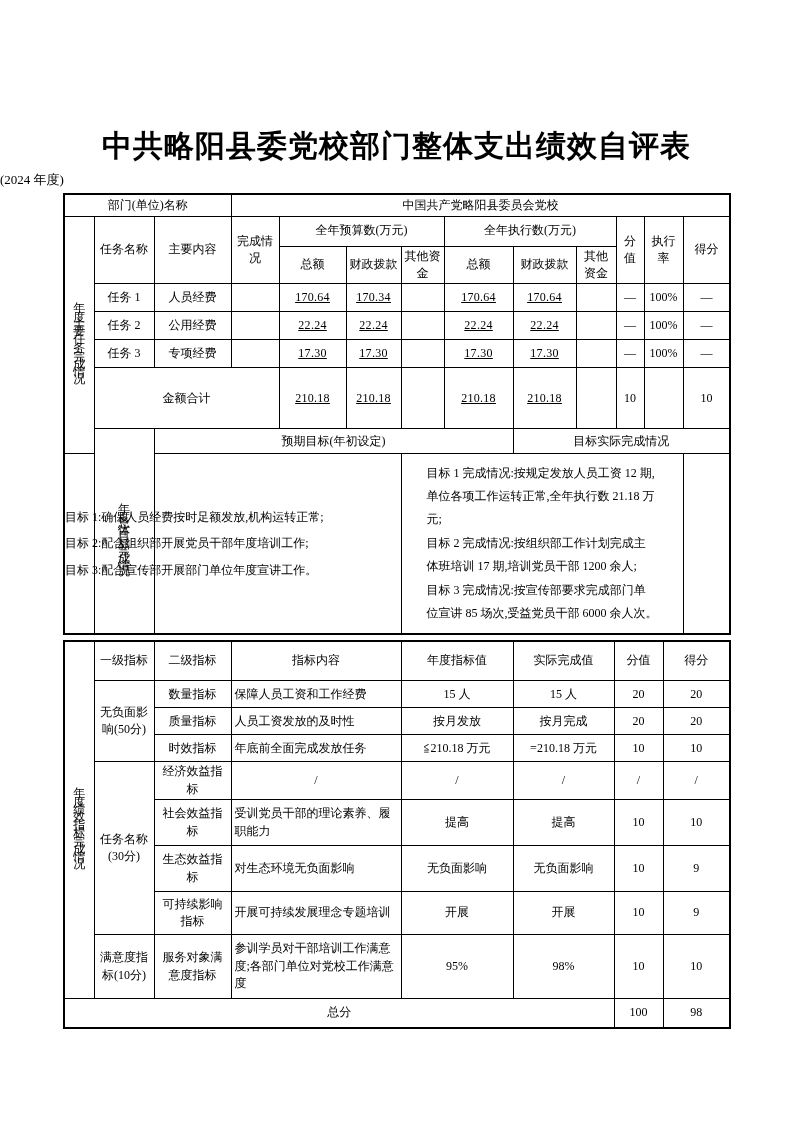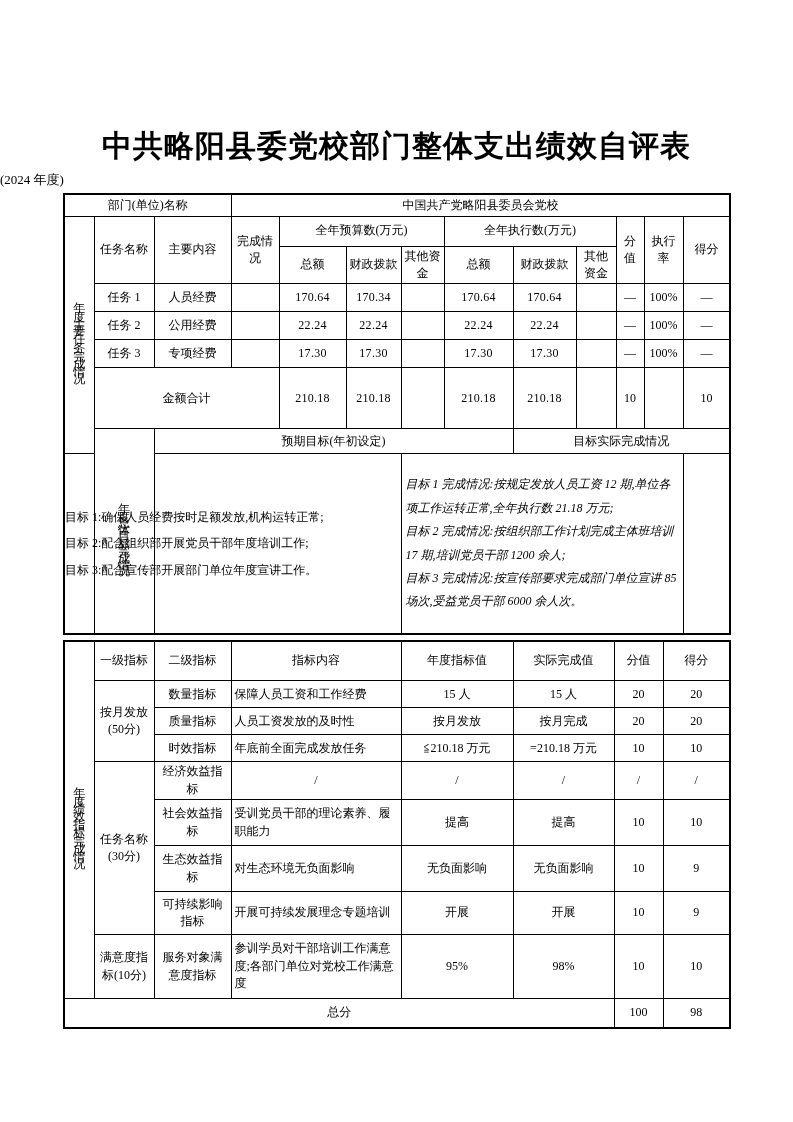--- a/index.html
+++ b/index.html
@@ -26,24 +26,24 @@
   td.left{text-align:left;}
   .gap{height:5px;}
   .vstrip{
     writing-mode:vertical-lr;text-orientation:upright;
     display:inline-block;letter-spacing:8px;line-height:1;font-size:12px;
   }
   .vstrip.s2{letter-spacing:7px;}
   .vstrip.s3{letter-spacing:8px;}
   .goals-cell{padding:6px 0;}
   .goals-cell .gline{line-height:2.2;}
-  .actual-cell{padding:6px 4px;font-style:italic;}
+  .actual-cell{padding:6px 25px;}
   .actual-cell .gline{line-height:1.95;}
   .bold{font-weight:400;}
-  .num{letter-spacing:0.3px;}
+  .num{letter-spacing:0.3px;text-decoration:underline;}
 </style>
 </head>
 <body>
 
 <div class="page">
 
   <div class="doc-title">中共略阳县委党校部门整体支出绩效自评表</div>
   <div class="doc-subtitle">(2024 年度)</div>
 
   <div class="tbl-wrap">
@@ -188,21 +188,21 @@
         <td>一级指标</td>
         <td>二级指标</td>
         <td>指标内容</td>
         <td>年度指标值</td>
         <td>实际完成值</td>
         <td>分值</td>
         <td>得分</td>
       </tr>
 
       <tr style="height:27px">
-        <td rowspan="3">按月发放(50分)</td>
+        <td rowspan="3">无负面影响(50分)</td>
         <td>数量指标</td>
         <td class="left">保障人员工资和工作经费</td>
         <td>15 人</td>
         <td>15 人</td>
         <td>20</td>
         <td>20</td>
       </tr>
       <tr style="height:27px">
         <td>质量指标</td>
         <td class="left">人员工资发放的及时性</td>

